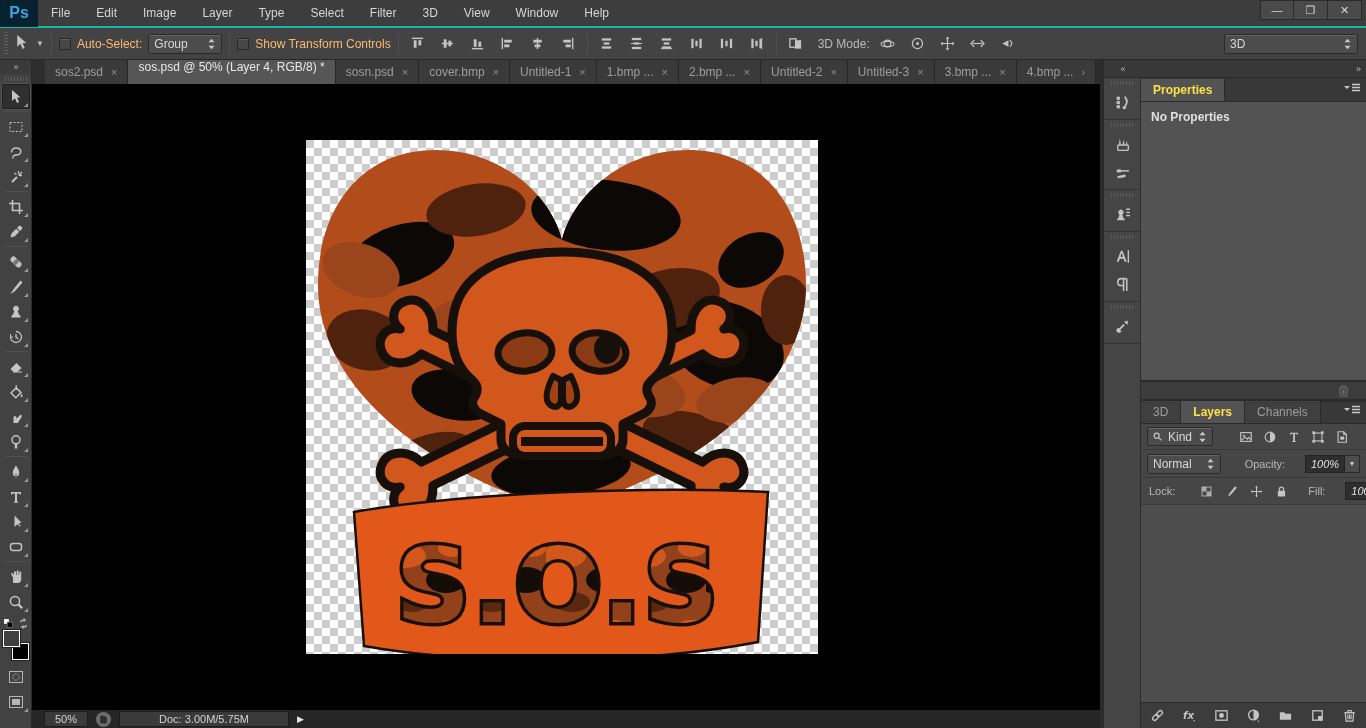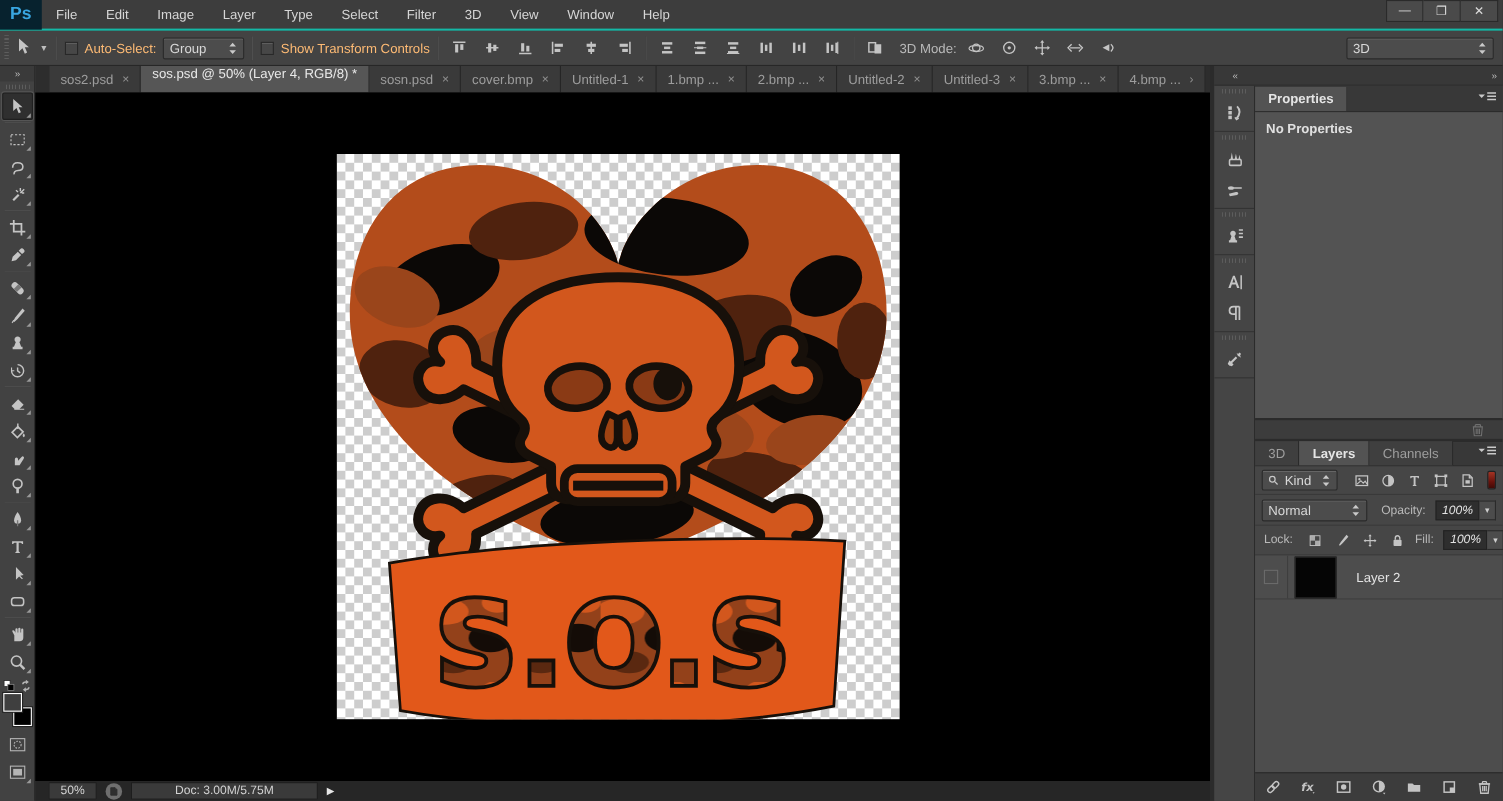--- a/index.html
+++ b/index.html
@@ -89,31 +89,31 @@
     border-right:1px solid #2b2b2b; display:flex; flex-direction:column; align-items:center; }
   .dock-group { width:100%; display:flex; flex-direction:column; align-items:center;
     border-bottom:1px solid #333; padding-bottom:3px; }
   .dock-btn { width:30px; height:28px; display:flex; align-items:center; justify-content:center; border-radius:2px; }
 
   .panels { position:absolute; left:1141px; top:78px; width:225px; height:650px; background:#434343; }
 
   .panel-header { height:24px; background:#383838; display:flex; align-items:flex-end; border-bottom:1px solid #2b2b2b; }
   .panel-tab { padding:4px 12px 4px; font-size:12px; color:#9e9e9e; background:#3f3f3f;
     border-right:1px solid #2a2a2a; }
-  .panel-tab.active { background:#535353; color:#e5e5e5; font-weight:bold; }
+  .panel-tab.active { background:#535353; color:#fde047; font-weight:bold; }
   .panel-menu { margin-left:auto; padding:0 6px 5px; }
 
   .props-content { height:279px; background:#535353; padding:8px 10px; border-bottom:1px solid #2b2b2b; }
   .props-empty { font-weight:bold; color:#e0e0e0; font-size:12px; }
   .props-bottombar { height:18px; background:#3c3c3c; border-top:1px solid #2a2a2a;
     display:flex; align-items:center; justify-content:flex-end; padding-right:16px; gap:8px; }
   .panel-gap { height:3px; background:#2b2b2b; }
 
   .layers-header-row { height:26px; background:#464646; display:flex; align-items:center;
-    padding:0 6px; gap:7px; border-bottom:1px solid #393939; }
+    padding:0 6px; gap:18px; border-bottom:1px solid #393939; }
   .kind-select { width:82px; height:19px; }
   .filter-icons { display:flex; gap:2px; margin-left:4px; }
   .filter-btn { width:22px; height:20px; display:flex; align-items:center; justify-content:center; border-radius:2px; }
   .red-toggle { margin-left:auto; width:9px; height:17px; border:1px solid #222; border-radius:2px;
     background:linear-gradient(180deg,#a43424 0%, #6a120b 60%, #3f0a06 100%); }
   .blend-row { height:28px; }
   .blend-select { width:118px; height:20px; }
   .small-label { color:#b9b9b9; font-size:11px; margin-left:6px; }
   .value-field { background:#2e2e2e; border:1px solid #222; height:18px; min-width:40px; color:#e2e2e2;
     display:flex; align-items:center; justify-content:center; font-size:11px; padding:0 4px;font-style:italic; }
@@ -839,27 +839,20 @@
           </div>
         </div>
       <span class="small-label" style="margin-left:auto;">Fill:</span>
       <div style="display:flex;margin-left:2px;">
         <div class="value-field">100%</div>
         <div class="dd-btn">▾</div>
       </div>
     </div>
 
     <div class="layers-list" id="layers-list">
-        <div class="layer-row">
-          <div class="eye-col">
-            <span class="eye-empty"></span>
-          </div>
-          <div class="thumb black"></div>
-          <span class="layer-name">Layer 2</span>
-        </div>
       </div>
 
     <div class="layers-bottombar" id="layers-bottombar">
         <div class="lb-btn">
           <svg class="ic" style="width:15px;height:15px" viewBox="0 0 16 16">
             <g transform="rotate(-45 8 8)">
               <rect x="1.5" y="5.8" width="7" height="4.4" rx="2.2" fill="none" stroke="#c4c4c4" stroke-width="1.4"></rect>
               <rect x="7.5" y="5.8" width="7" height="4.4" rx="2.2" fill="none" stroke="#c4c4c4" stroke-width="1.4"></rect>
             </g>
           </svg>

